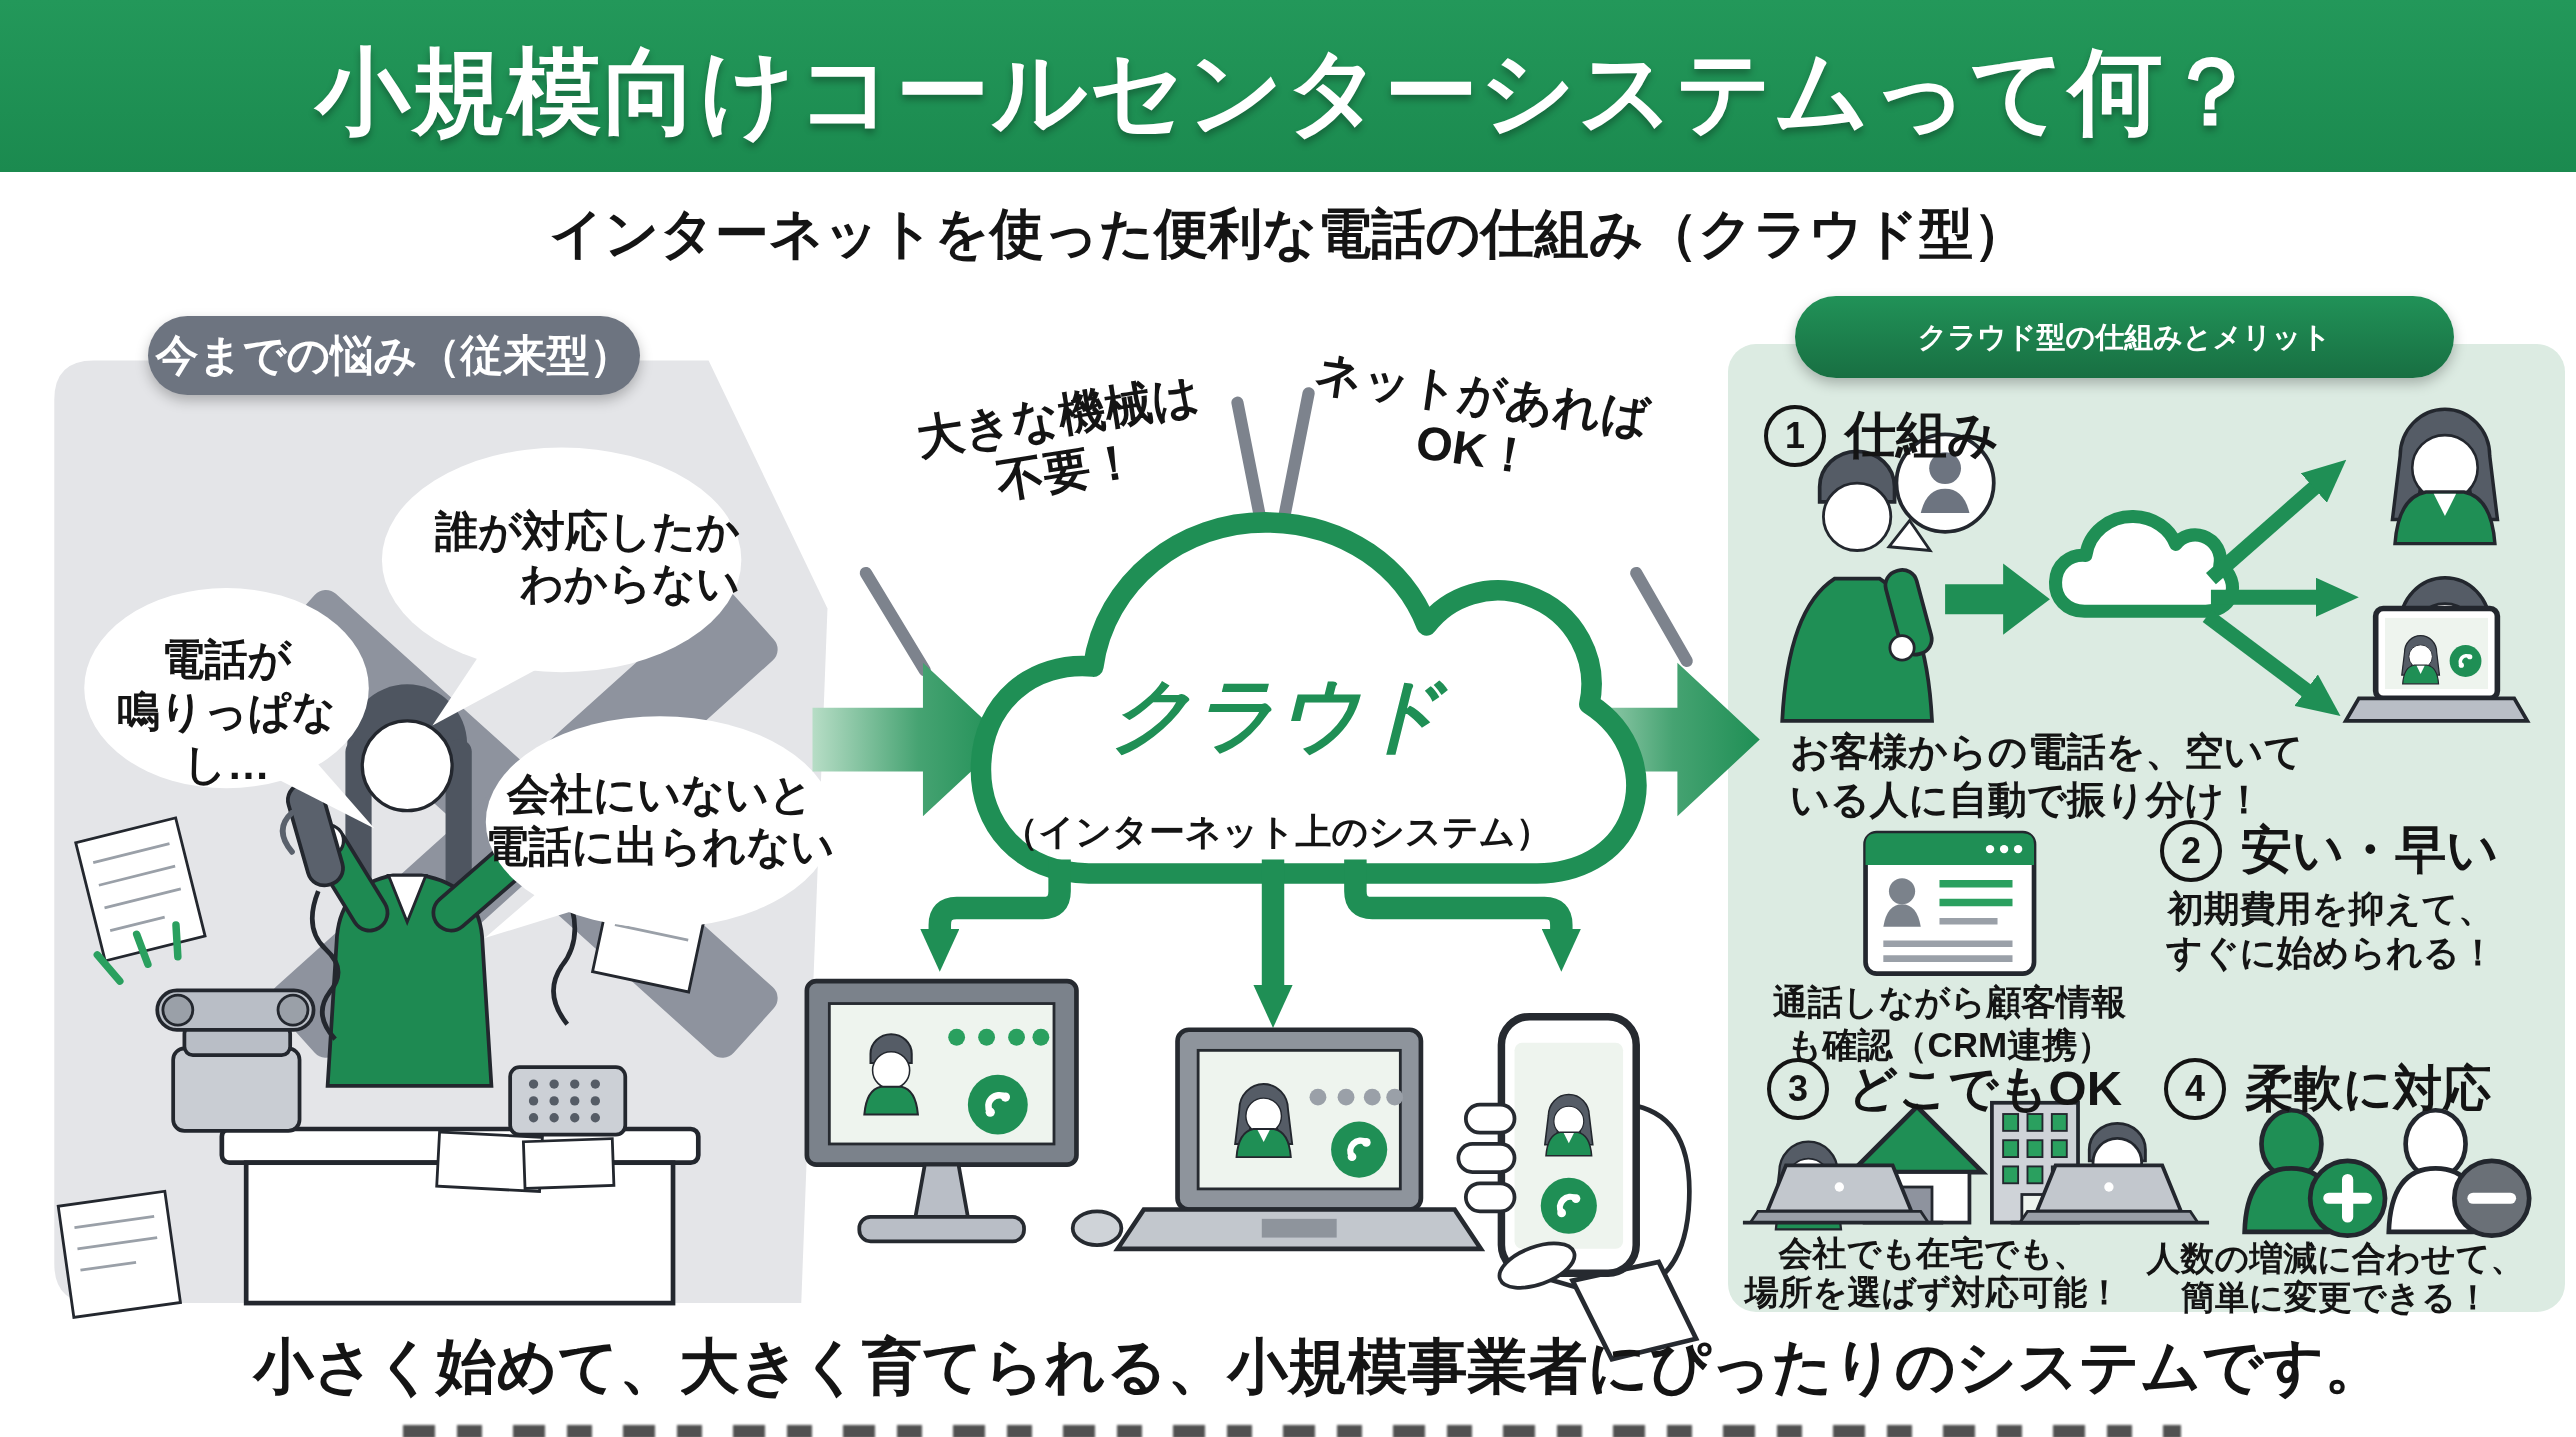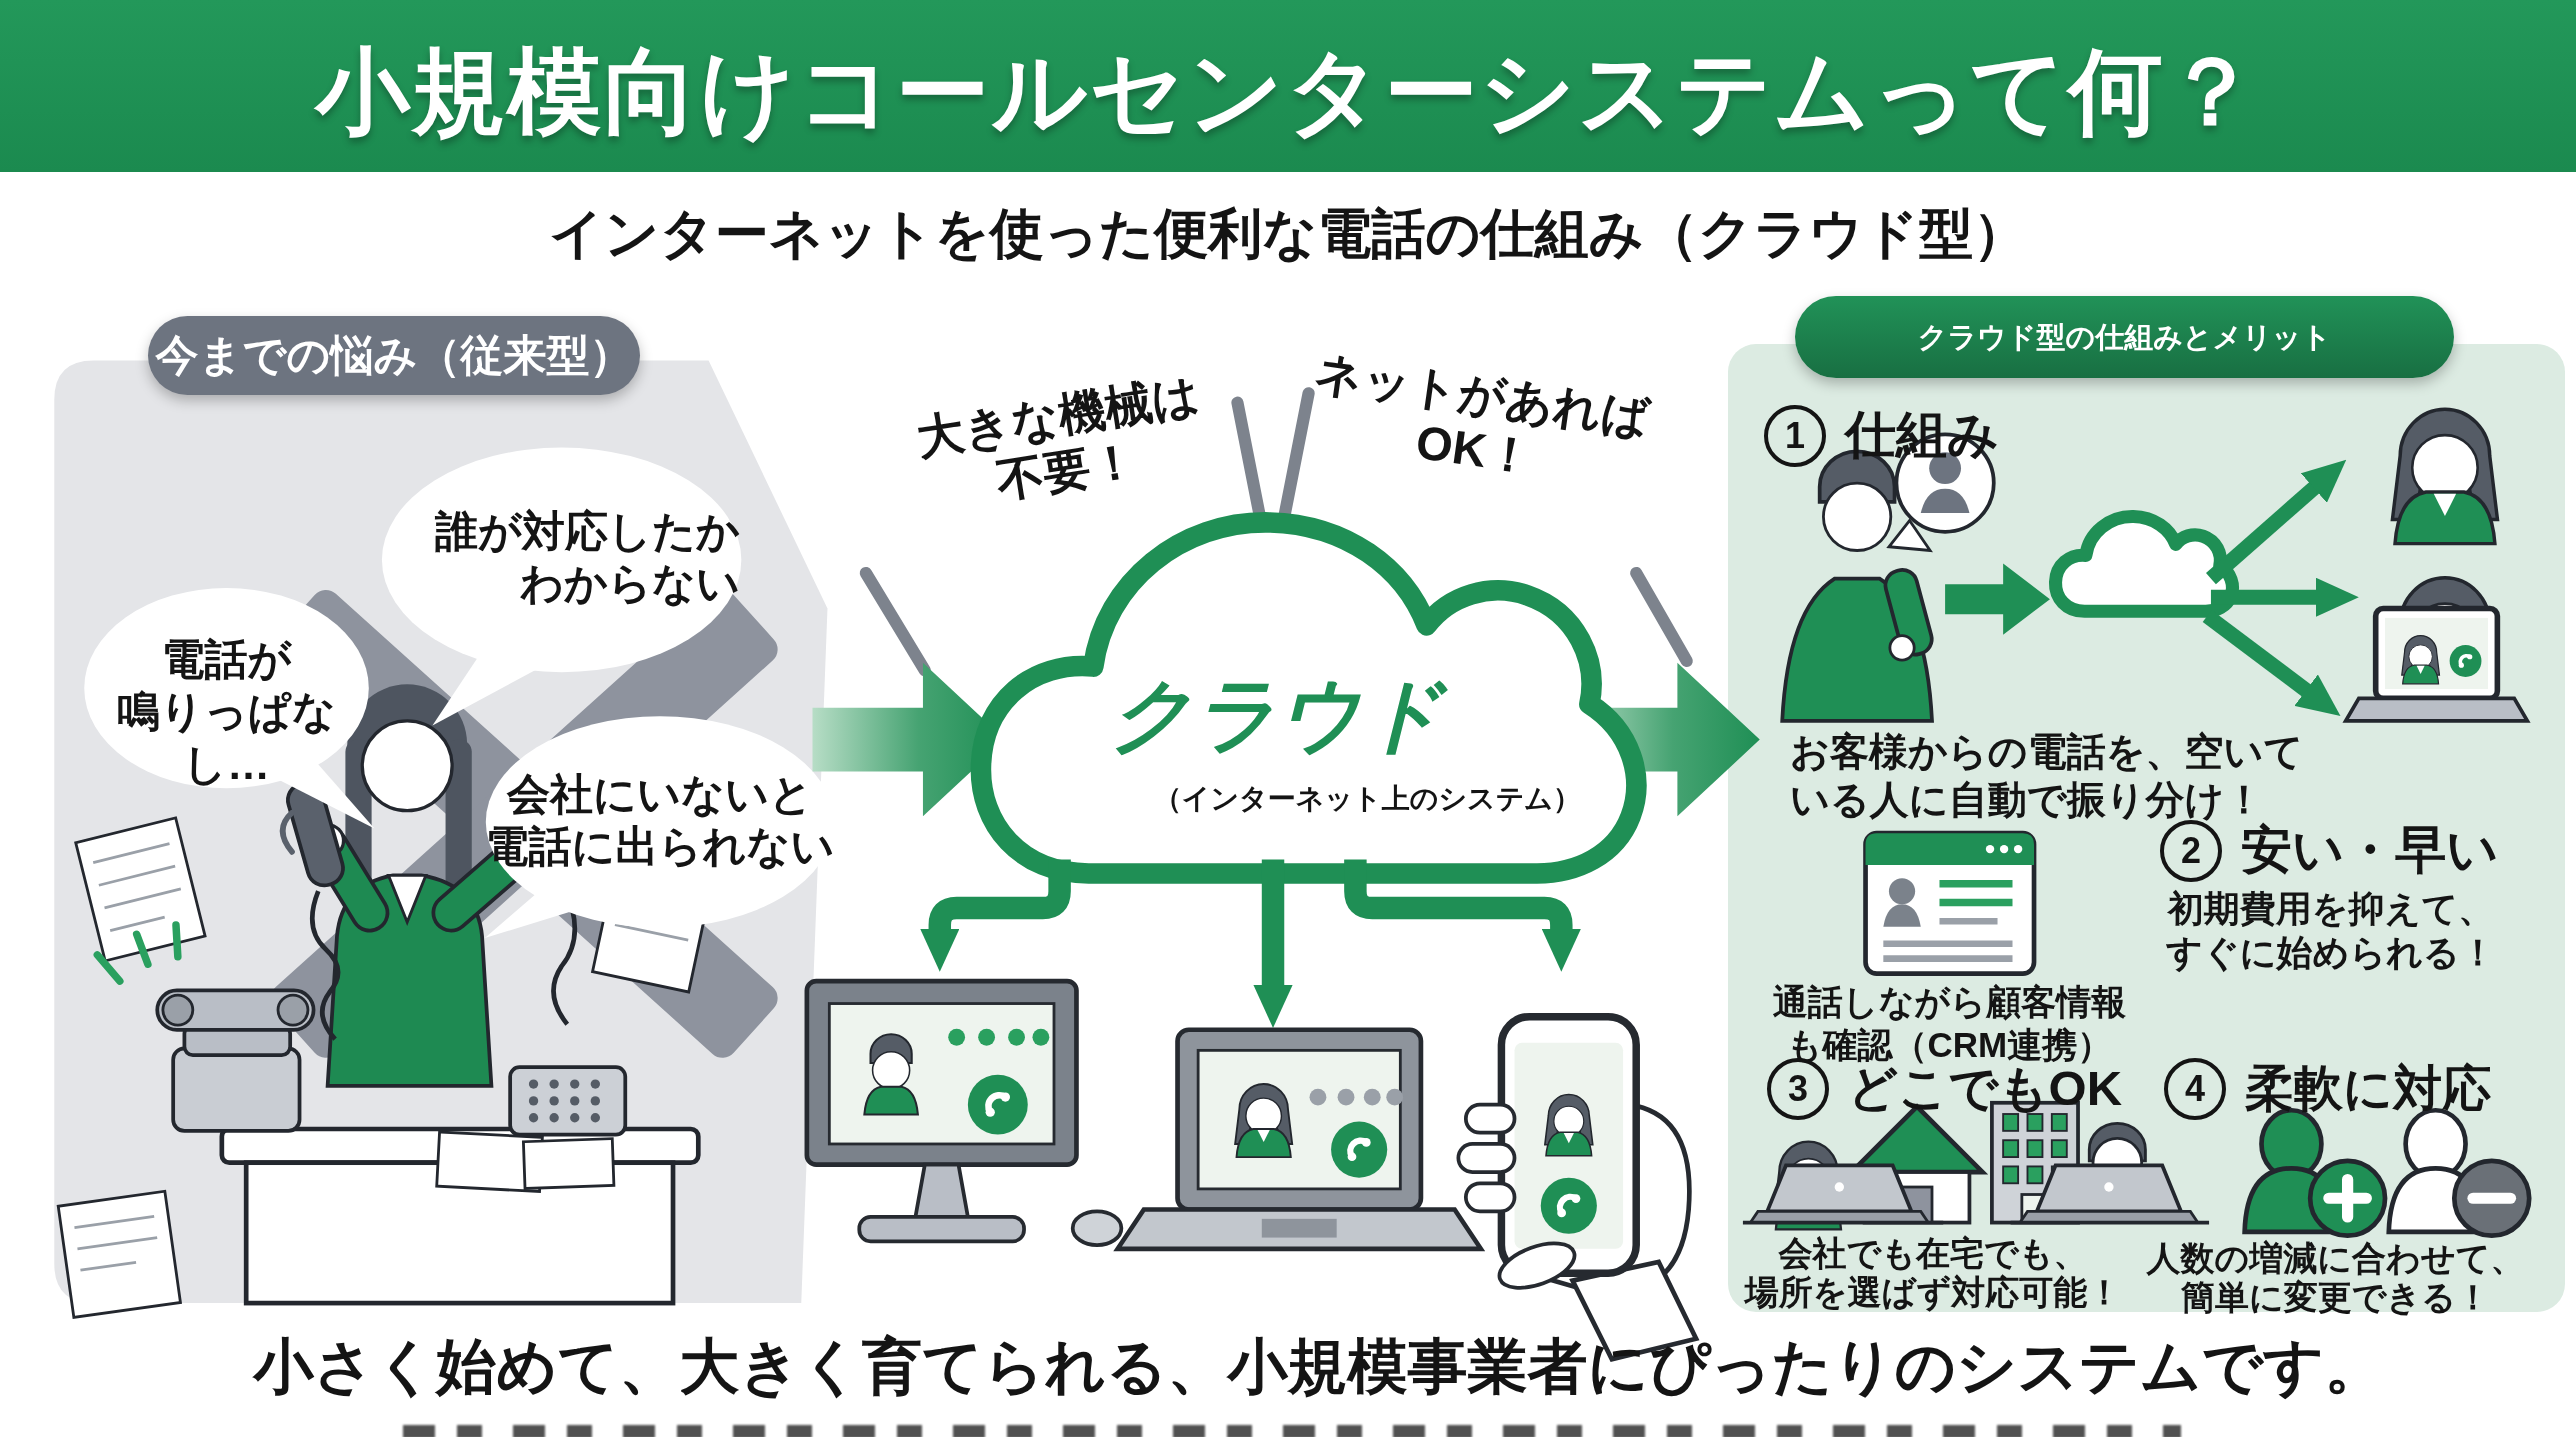--- a/index.html
+++ b/index.html
@@ -14,21 +14,21 @@
           background:linear-gradient(180deg,#23985a,#1b8a4f);color:#ffffff;font-size:94px;
           text-shadow:0 4.7px 7.5px rgba(0,0,0,.28);letter-spacing:1.9px;}
   .subtitle{left:0;top:198px;width:2576px;text-align:center;font-size:54px;}
   .pill{border-radius:43px;text-align:center;color:#ffffff;box-shadow:0 5.6px 13px rgba(0,0,0,.25);}
   .legacy-pill{left:148px;top:316px;width:492px;height:79px;line-height:79px;font-size:43px;background:#6d7480;}
   .merits-pill{left:1795px;top:296px;width:659px;height:82px;line-height:82px;font-size:29px;
                background:linear-gradient(180deg,#219258,#186f42);}
   .bubble{font-size:43px;line-height:1.22;text-align:center;}
   .note{font-size:47px;line-height:1.18;text-align:center;}
   .cloud-label{left:1090px;top:661px;width:374px;text-align:center;font-size:82px;color:#1f8f55;font-style:italic;}
-  .cloud-sub{left:973px;top:780px;width:608px;text-align:right;font-size:28px;}
+  .cloud-sub{left:973px;top:808px;width:608px;text-align:center;font-size:36px;}
   .merits-panel{left:1728px;top:344px;width:837px;height:968px;border-radius:28px;background:#dcebe2;}
   .mhead{display:flex;align-items:center;gap:19px;font-size:51px;}
   .cnum{width:54px;height:54px;border:4.7px solid #141414;border-radius:50%;display:flex;
         align-items:center;justify-content:center;font-size:36px;font-weight:900;background:transparent;flex:0 0 auto;}
   .cap{font-size:37px;line-height:1.22;}
   .footer{left:0;top:1327px;width:2576px;text-align:center;font-size:60px;margin-left:31px;}
   .cutoff{position:absolute;z-index:2;left:403px;top:1425px;width:1778px;height:13px;opacity:.82;filter:blur(0.9px);
           background:repeating-linear-gradient(90deg,#2b2b2b 0 32px,transparent 32px 54px,#2b2b2b 54px 79px,transparent 79px 110px);}
 </style>
 </head>

